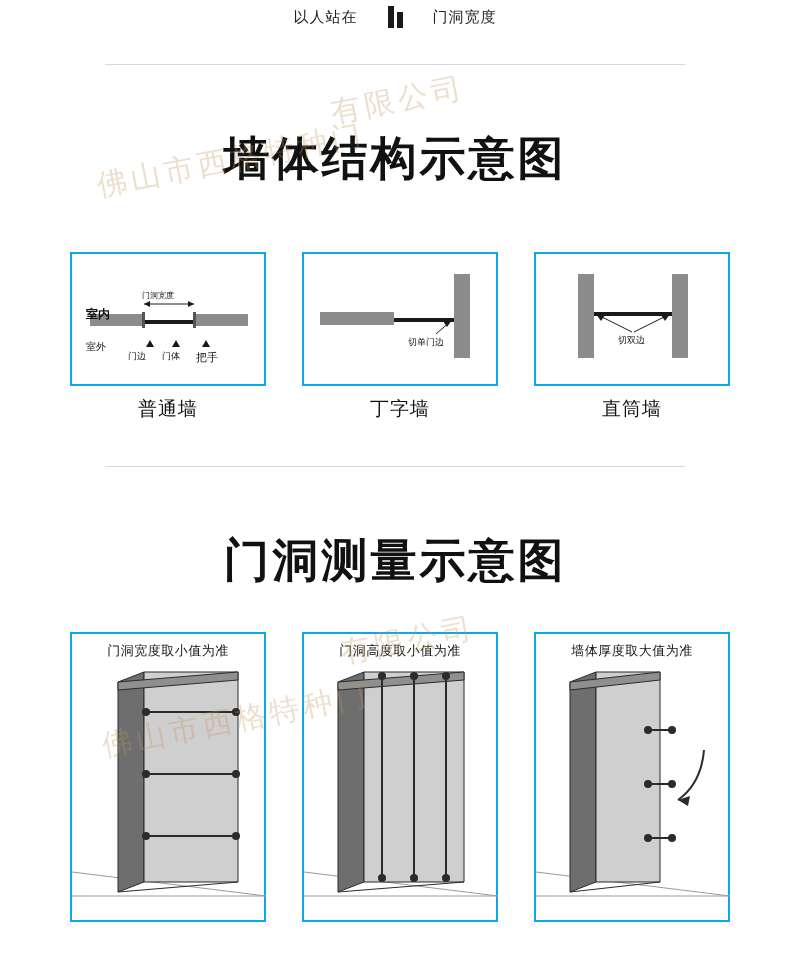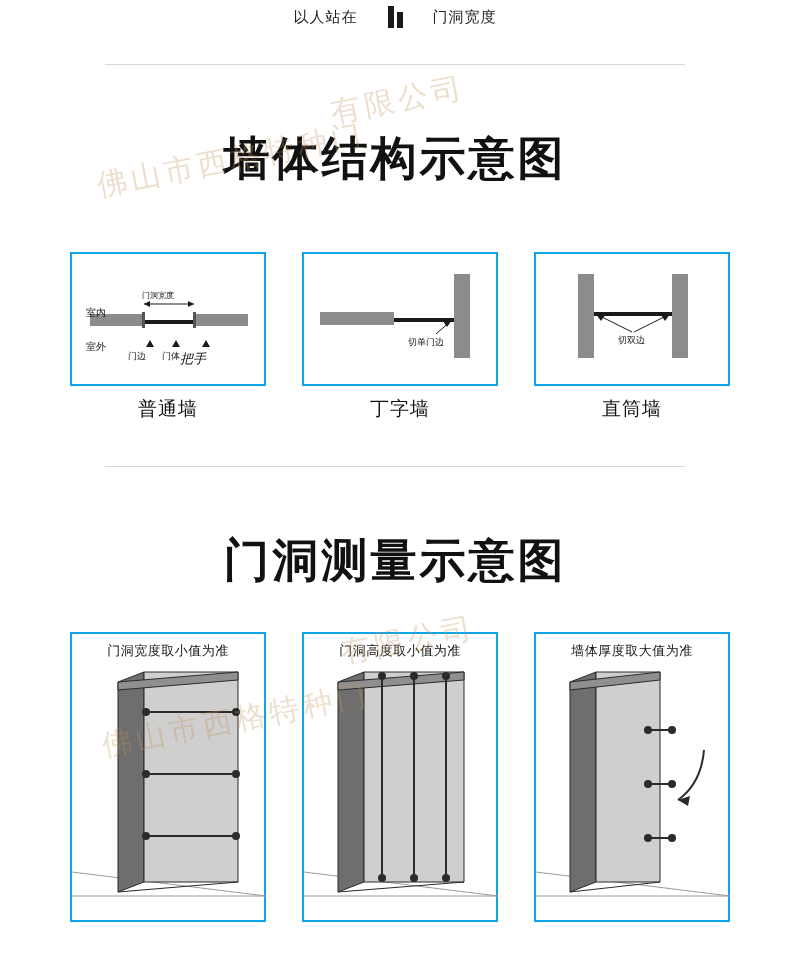--- a/index.html
+++ b/index.html
@@ -174,25 +174,25 @@
 
         <line x1="72" y1="50" x2="122" y2="50" stroke="#1a1a1a" stroke-width="1"></line>
         <path d="M72,50 l6,-3 l0,6 z" fill="#1a1a1a"></path>
         <path d="M122,50 l-6,-3 l0,6 z" fill="#1a1a1a"></path>
 
         <path d="M78,86 l4,7 l-8,0 z" fill="#1a1a1a"></path>
         <path d="M104,86 l4,7 l-8,0 z" fill="#1a1a1a"></path>
         <path d="M134,86 l4,7 l-8,0 z" fill="#1a1a1a"></path>
       </svg>
       <div style="position:absolute;left:70px;top:36px;font-size:8px;color:#111;">门洞宽度</div>
-      <div style="position:absolute;left:14px;top:52px;font-size:10px;color:#111;">室内</div>
+      <div style="position:absolute;left:14px;top:52px;font-size:12px;color:#111;font-weight:bold;">室内</div>
       <div style="position:absolute;left:14px;top:86px;font-size:10px;color:#111;">室外</div>
       <div style="position:absolute;left:56px;top:96px;font-size:9px;color:#111;">门边</div>
       <div style="position:absolute;left:90px;top:96px;font-size:9px;color:#111;">门体</div>
-      <div style="position:absolute;left:108px;top:96px;font-size:13px;color:#111;font-style:italic;">把手</div>
+      <div style="position:absolute;left:124px;top:96px;font-size:11px;color:#111;">把手</div>
     </div>
     <div class="panel-caption">普通墙</div>
   </div>
 
   <div class="cap-wrap">
     <div class="panel panel-wall">
       <svg width="194" height="132" viewBox="0 0 194 132">
         <rect x="16" y="58" width="74" height="13" fill="#8c8c8c"></rect>
         <rect x="150" y="20" width="16" height="84" fill="#8c8c8c"></rect>
         <rect x="90" y="64" width="60" height="4" fill="#1a1a1a"></rect>

